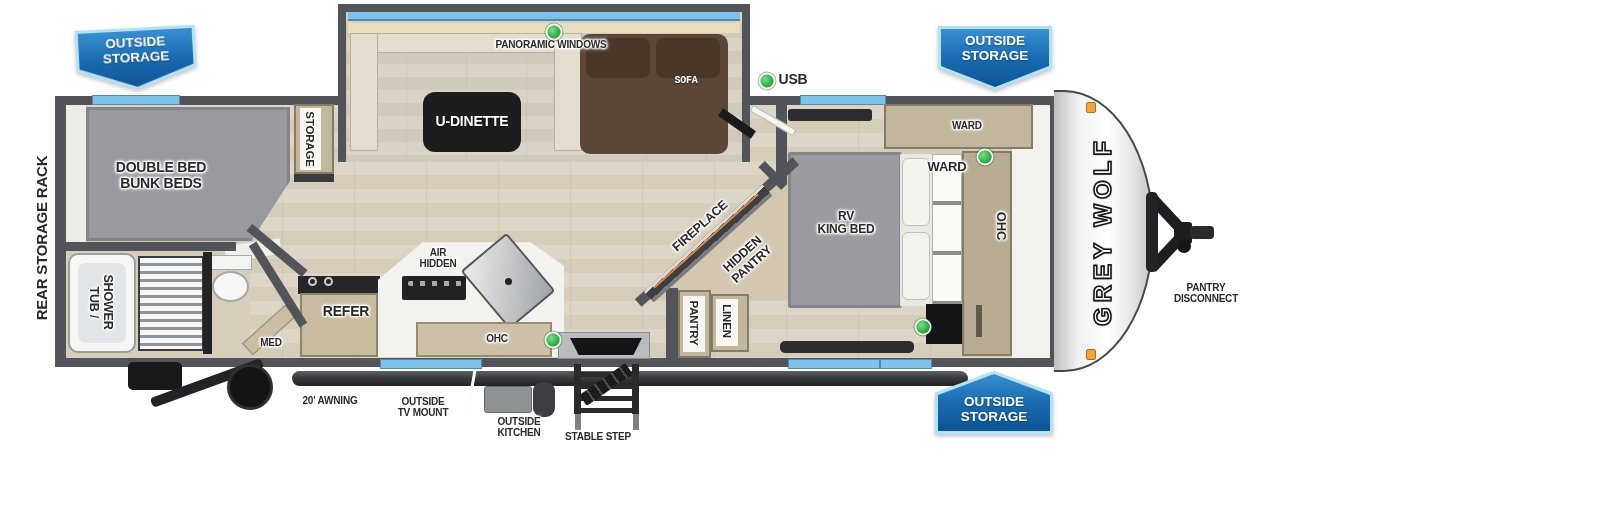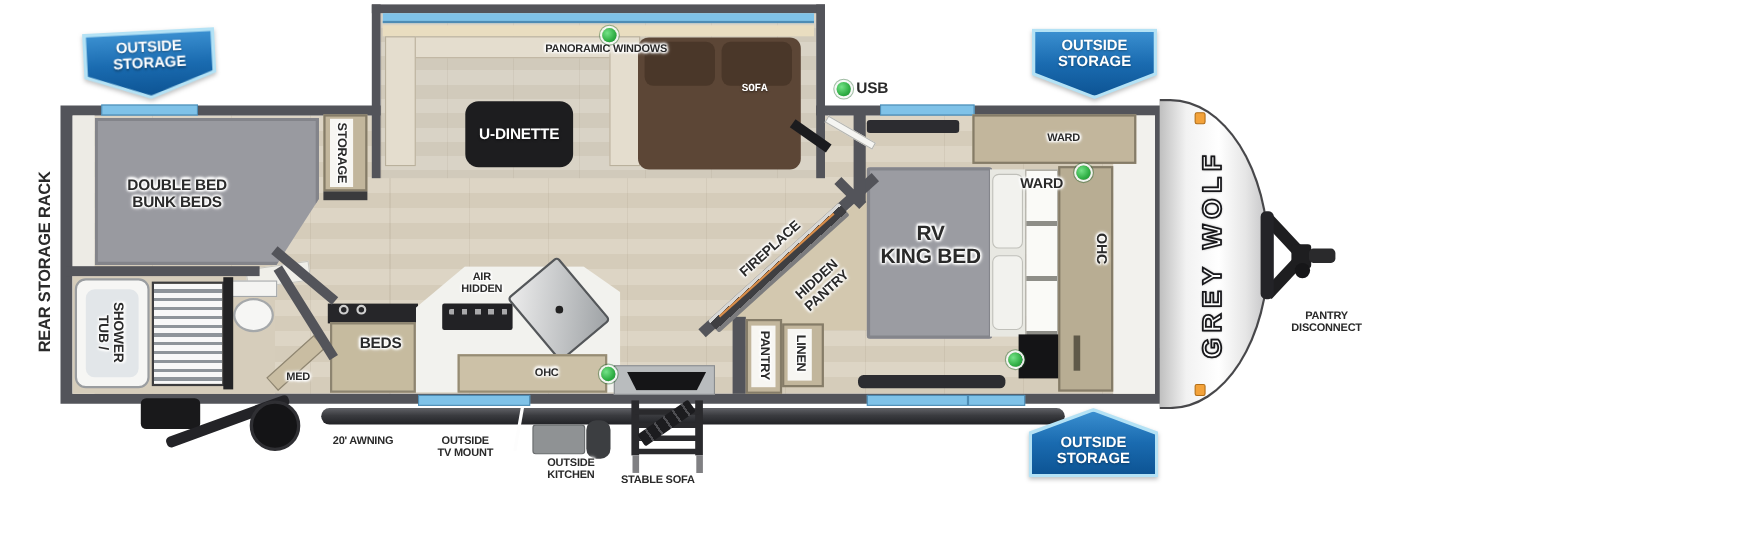--- a/index.html
+++ b/index.html
@@ -202,37 +202,37 @@
   <div class="lbl" style="left:551px;top:45px;">PANORAMIC WINDOWS</div>
   <div class="lbl" style="left:793px;top:80px;font-size:14px;">USB</div>
   <div class="lbl white" style="left:472px;top:122px;font-size:14px;">U-DINETTE</div>
   <div class="lbl white" style="left:686px;top:81px;font-family:Liberation Mono, monospace;">SOFA</div>
   <div class="lbl" style="left:161px;top:176px;font-size:14px;">DOUBLE BED
 BUNK BEDS</div>
   <div class="lbl sm" style="left:310px;top:139px;--r:90deg;">STORAGE</div>
   <div class="lbl vlr" style="left:101px;top:302px;">TUB /
 SHOWER</div>
   <div class="lbl" style="left:271px;top:343px;">MED</div>
-  <div class="lbl" style="left:346px;top:312px;font-size:14px;">BEDS</div>
+  <div class="lbl" style="left:346px;top:312px;font-size:14px;">REFER</div>
   <div class="lbl" style="left:438px;top:258px;">AIR
 HIDDEN</div>
   <div class="lbl" style="left:497px;top:339px;">OHC</div>
   <div class="lbl" style="left:700px;top:226px;--r:-42deg;font-size:12.5px;">FIREPLACE</div>
   <div class="lbl" style="left:747px;top:259px;--r:-42deg;font-size:12.5px;">HIDDEN
 PANTRY</div>
   <div class="lbl sm" style="left:694px;top:323px;--r:90deg;">PANTRY</div>
   <div class="lbl sm" style="left:727px;top:321px;--r:90deg;">LINEN</div>
   <div class="lbl" style="left:967px;top:126px;">WARD</div>
   <div class="lbl" style="left:947px;top:167px;font-size:13px;">WARD</div>
-  <div class="lbl" style="left:846px;top:223px;font-size:19px;">RV
+  <div class="lbl" style="left:846px;top:223px;font-size:12px;">RV
 KING BED</div>
   <div class="lbl" style="left:1001px;top:226px;--r:90deg;font-size:13px;">OHC</div>
   <div class="lbl brand" style="left:1103px;top:231px;--r:-90deg;z-index:20;">GREY WOLF</div>
   <div class="lbl" style="left:1206px;top:293px;">PANTRY
 DISCONNECT</div>
   <div class="lbl" style="left:330px;top:401px;">20' AWNING</div>
   <div class="lbl" style="left:423px;top:407px;">OUTSIDE
 TV MOUNT</div>
   <div class="lbl" style="left:519px;top:427px;">OUTSIDE
 KITCHEN</div>
-  <div class="lbl" style="left:598px;top:437px;">STABLE SOFA</div>
+  <div class="lbl" style="left:598px;top:437px;">STABLE STEP</div>
 
 </div>
 
 </body></html>

